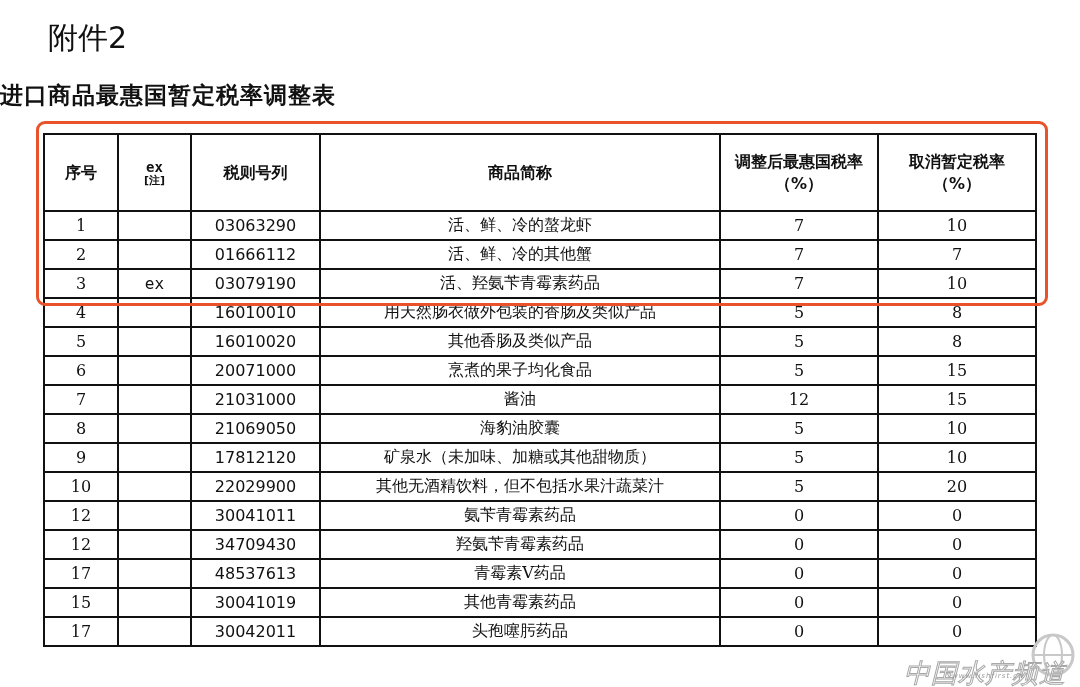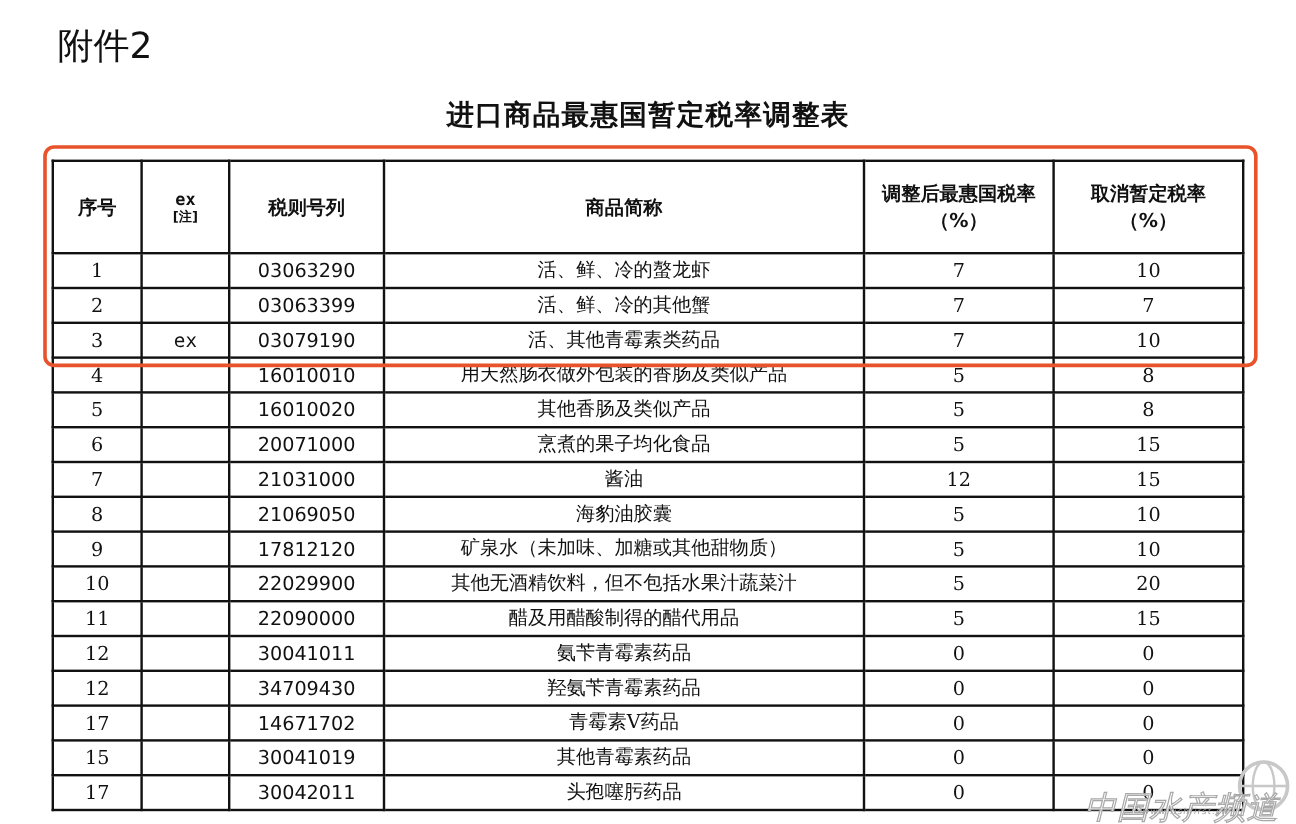--- a/index.html
+++ b/index.html
@@ -5,21 +5,21 @@
   html, body { margin: 0; padding: 0; }
   body {
     width: 1080px; height: 687px; overflow: hidden; background: #ffffff;
     position: relative; font-family: "DejaVu Serif", "Liberation Serif", serif; color: #111;
   }
   .attachment {
     position: absolute; left: 48px; top: 18px; font-size: 30px;
     font-family: "DejaVu Sans", "Liberation Sans", sans-serif; color: #111;
   }
   .doc-title {
-    position: absolute; left: 0; width: 1080px; top: 80px; text-align: center;
+    position: absolute; left: 0; width: 1080px; top: 80px; 
     font-size: 23px; font-weight: bold; letter-spacing: 1px;
     font-family: Liberation Sans, sans-serif;
   }
   table.tariff {
     position: absolute; left: 43px; top: 133px; border-collapse: collapse; table-layout: fixed;
   }
   table.tariff td, table.tariff th {
     border: 2px solid #111; padding: 0; height: 27px; font-size: 16px;
     text-align: center; vertical-align: middle; overflow: hidden; white-space: nowrap;
   }
@@ -90,30 +90,30 @@
         <td>1</td>
         <td class="exc"></td>
         <td class="code">03063290</td>
         <td class="name">活、鲜、冷的螯龙虾</td>
         <td>7</td>
         <td>10</td>
       </tr>
       <tr>
         <td>2</td>
         <td class="exc"></td>
-        <td class="code">03063399</td>
+        <td class="code">01666112</td>
         <td class="name">活、鲜、冷的其他蟹</td>
         <td>7</td>
         <td>7</td>
       </tr>
       <tr>
         <td>3</td>
         <td class="exc">ex</td>
         <td class="code">03079190</td>
-        <td class="name">活、其他青霉素类药品</td>
+        <td class="name">活、羟氨苄青霉素药品</td>
         <td>7</td>
         <td>10</td>
       </tr>
       <tr>
         <td>4</td>
         <td class="exc"></td>
         <td class="code">16010010</td>
         <td class="name">用天然肠衣做外包装的香肠及类似产品</td>
         <td>5</td>
         <td>8</td>
@@ -160,47 +160,39 @@
       </tr>
       <tr>
         <td>10</td>
         <td class="exc"></td>
         <td class="code">22029900</td>
         <td class="name">其他无酒精饮料，但不包括水果汁蔬菜汁</td>
         <td>5</td>
         <td>20</td>
       </tr>
       <tr>
-        <td>11</td>
-        <td class="exc"></td>
-        <td class="code">22090000</td>
-        <td class="name">醋及用醋酸制得的醋代用品</td>
-        <td>5</td>
-        <td>15</td>
-      </tr>
-      <tr>
         <td>12</td>
         <td class="exc"></td>
         <td class="code">30041011</td>
         <td class="name">氨苄青霉素药品</td>
         <td>0</td>
         <td>0</td>
       </tr>
       <tr>
         <td>12</td>
         <td class="exc"></td>
         <td class="code">34709430</td>
         <td class="name">羟氨苄青霉素药品</td>
         <td>0</td>
         <td>0</td>
       </tr>
       <tr>
         <td>17</td>
         <td class="exc"></td>
-        <td class="code">14671702</td>
+        <td class="code">48537613</td>
         <td class="name">青霉素V药品</td>
         <td>0</td>
         <td>0</td>
       </tr>
       <tr>
         <td>15</td>
         <td class="exc"></td>
         <td class="code">30041019</td>
         <td class="name">其他青霉素药品</td>
         <td>0</td>

